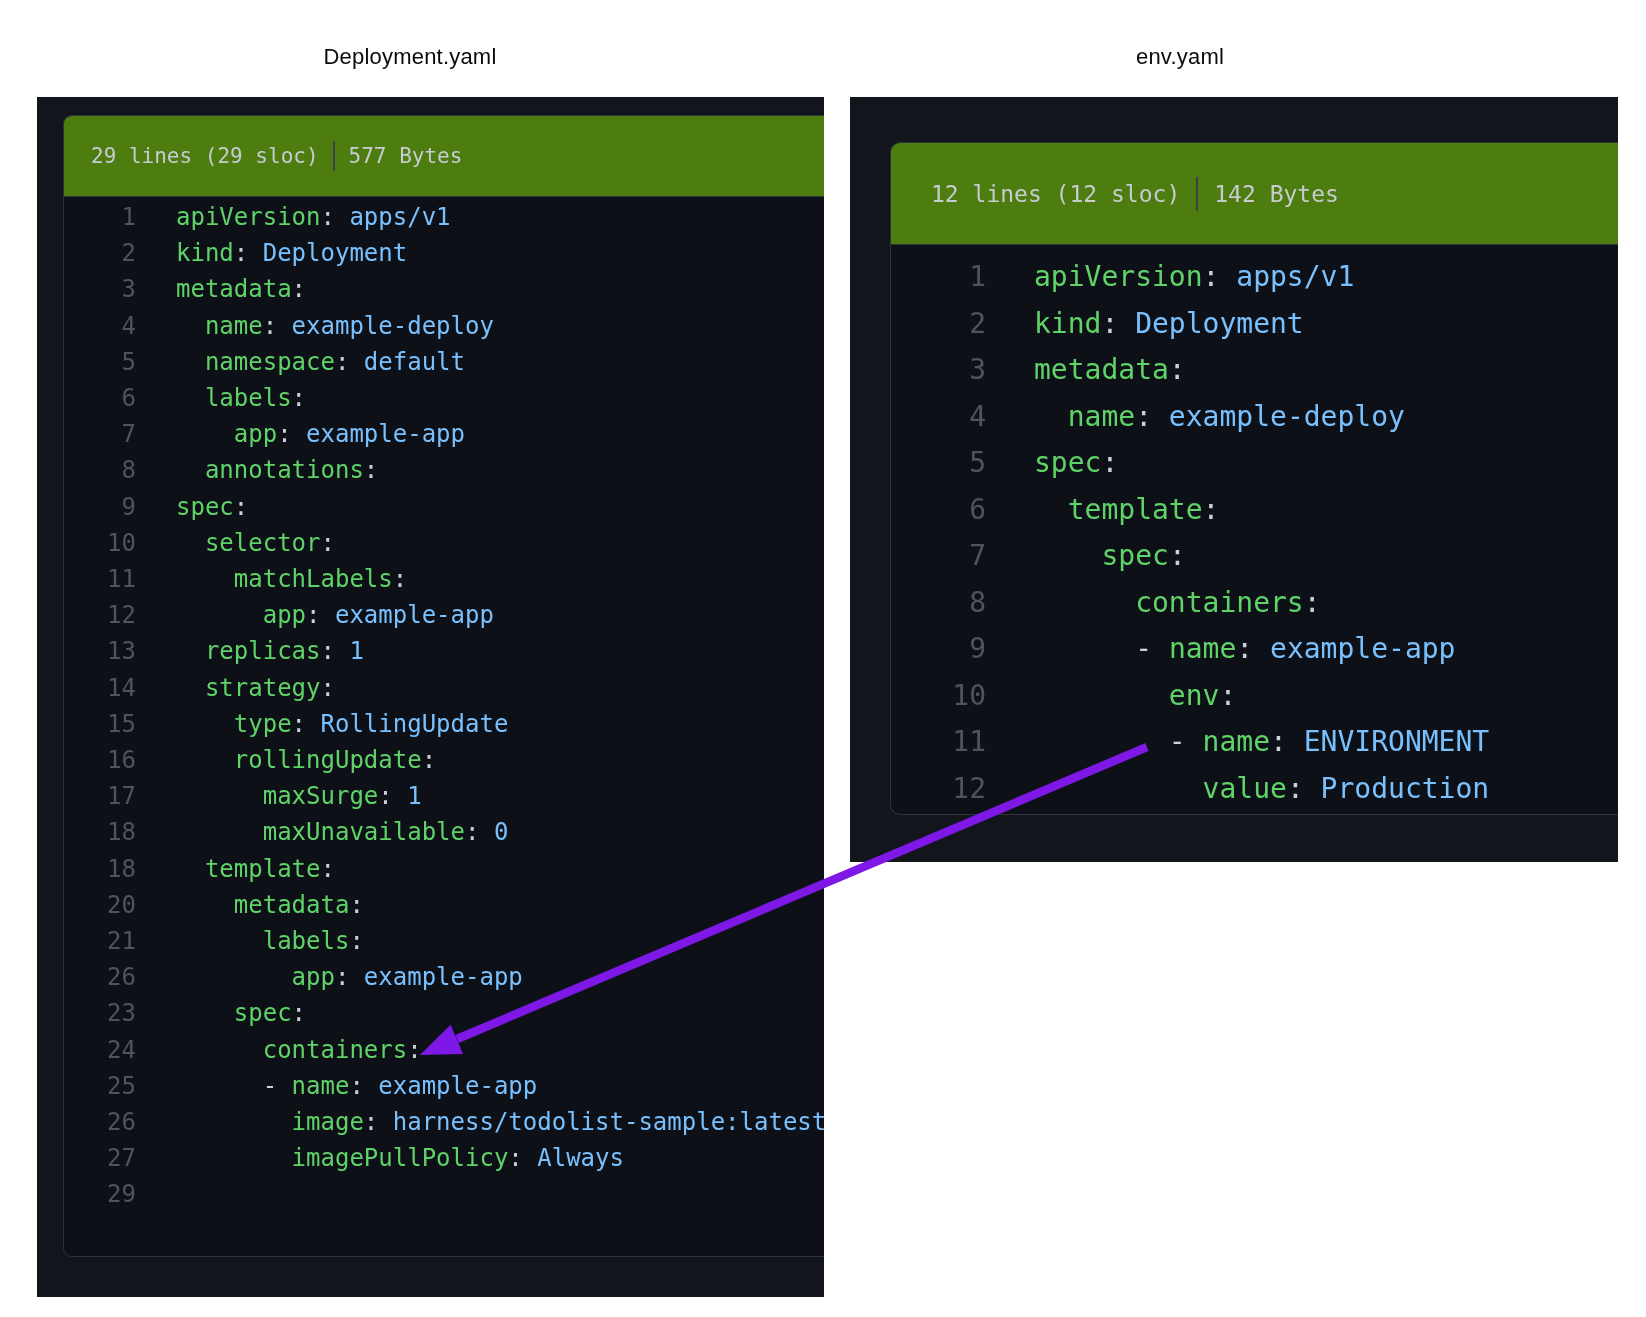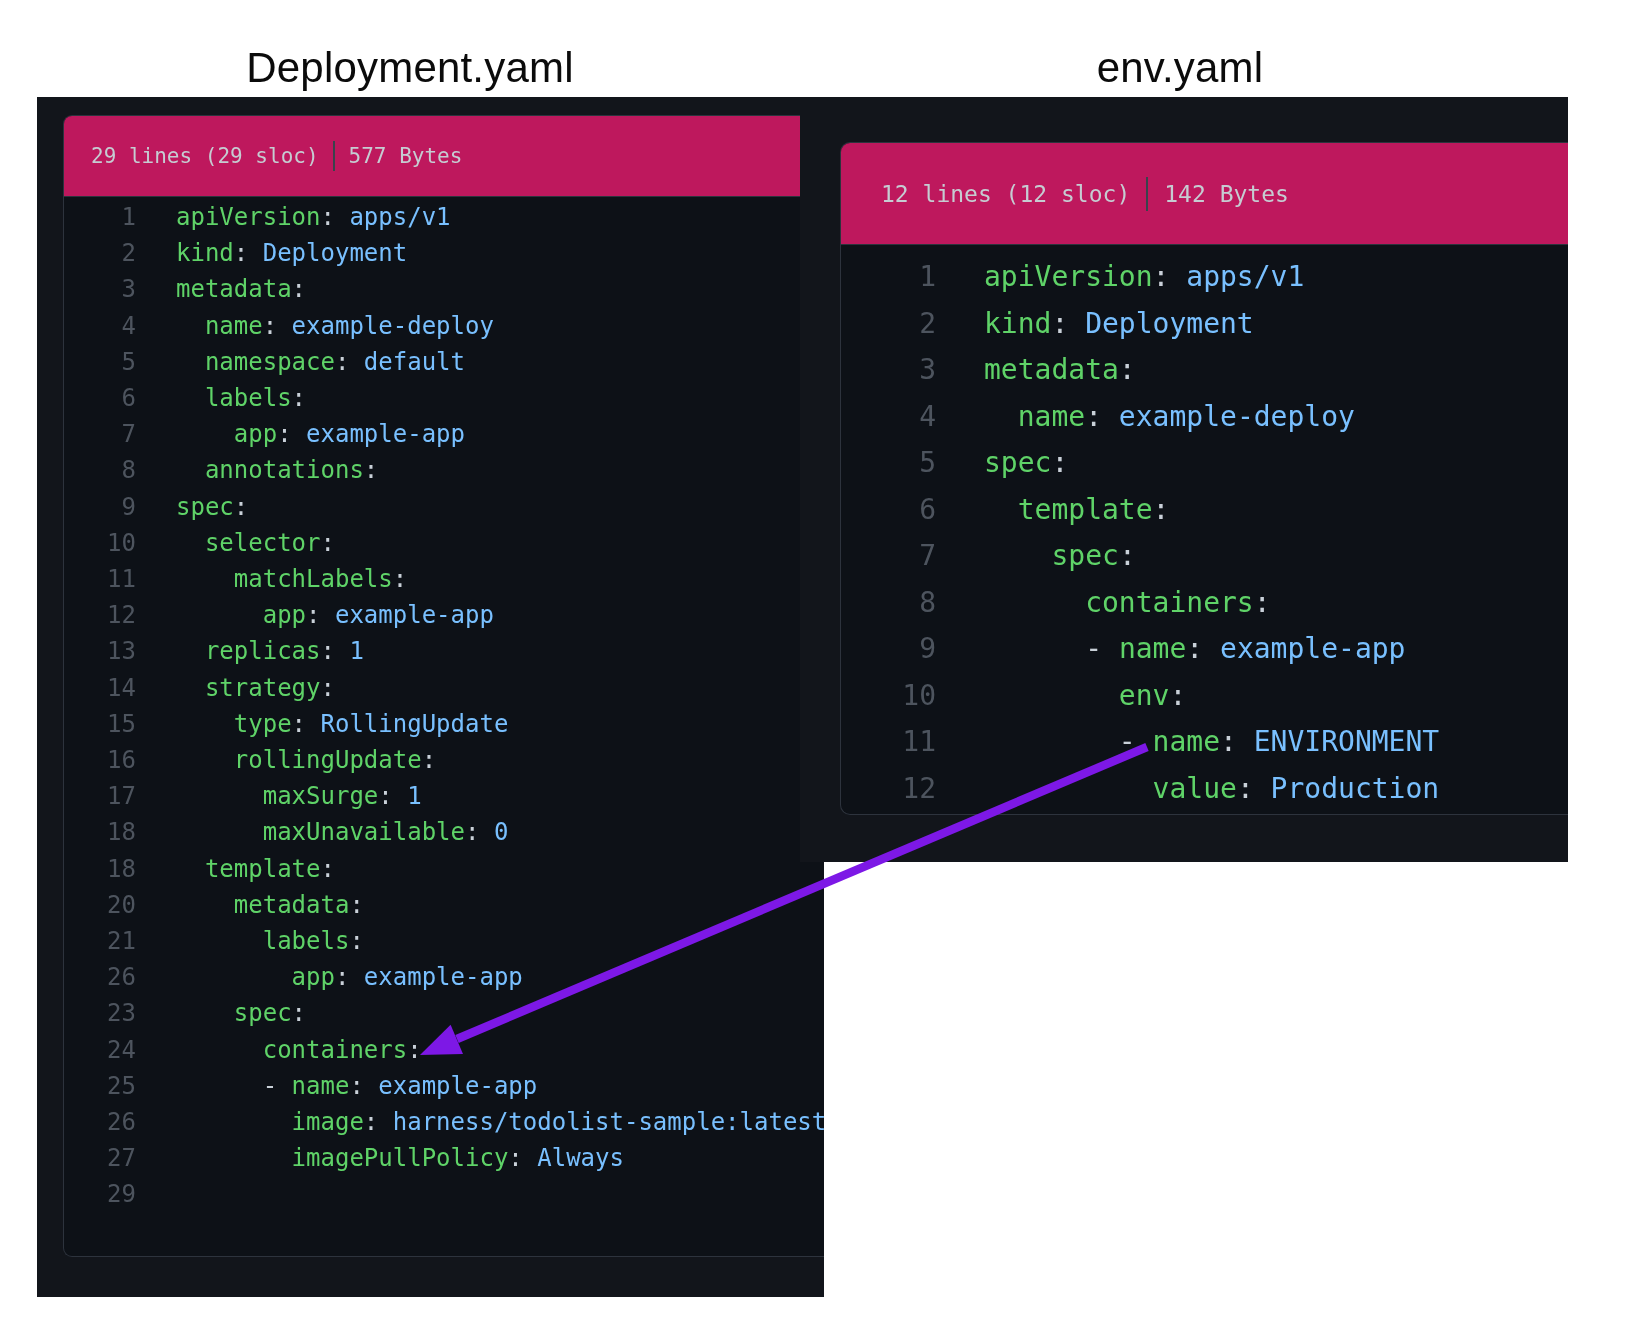--- a/index.html
+++ b/index.html
@@ -6,37 +6,37 @@
   body {
     width:1646px; height:1317px;
     background:#ffffff;
     position:relative;
     font-family:"Liberation Sans", sans-serif;
     overflow:hidden;
   }
   .file-title {
     position:absolute; top:44px;
     transform:translateX(-50%);
-    font-size:42px; color:#0b0b0b; letter-spacing:0.2px;
+    font-size:22px; color:#0b0b0b; letter-spacing:0.2px;
     white-space:nowrap;
   }
   .panel-outer {
     position:absolute;
     background:#12151b;
   }
   .panel-inner {
     position:absolute; right:0;
     background:#0d1117;
     border:1px solid #2d333d;
     border-right:none;
     border-radius:9px 0 0 9px;
     overflow:hidden;
   }
   .file-header {
-    background:#be185d;
+    background:#4d7c0f;
     border-bottom:1px solid #2d333d;
     display:flex; align-items:center;
     color:#c6ccd2;
     font-family:"DejaVu Sans Mono", monospace;
     white-space:nowrap;
   }
   .hdr-divider { background:#3a424c; }
   .code-area { font-family:"DejaVu Sans Mono", monospace; }
   .code-row { display:flex; }
   .ln {
@@ -51,21 +51,21 @@
   
   #left-outer { left:37px; top:97px; width:787px; height:1200px; }
   #left-inner { left:26px; top:18px; height:1140px; }
   #left-inner .file-header { height:80px; padding-left:27px; font-size:21px; }
   #left-inner .hdr-divider { width:2px; height:30px; margin:0 14px; }
   #left-inner .code-area { padding-top:2px; font-size:24px; line-height:36.2px; }
   #left-inner .ln { width:72px; }
   #left-inner .ct { margin-left:40px; }
 
   
-  #right-outer { left:800px; top:97px; width:768px; height:765px; }
+  #right-outer { left:850px; top:97px; width:768px; height:765px; }
   #right-inner { left:40px; top:45px; height:671px; border-radius:10px 0 0 10px; }
   #right-inner .file-header { height:101px; padding-left:40px; font-size:23px; }
   #right-inner .hdr-divider { width:2px; height:34px; margin:0 16px; }
   #right-inner .code-area { padding-top:9px; font-size:28px; line-height:46.5px; }
   #right-inner .ln { width:95px; }
   #right-inner .ct { margin-left:48px; }
 
   .arrow-overlay {
     position:absolute; left:0; top:0;
     pointer-events:none;

